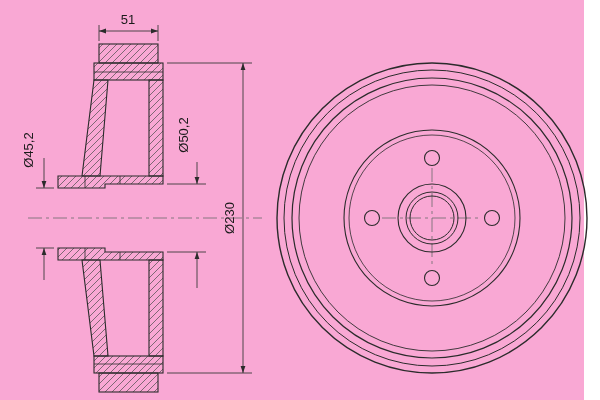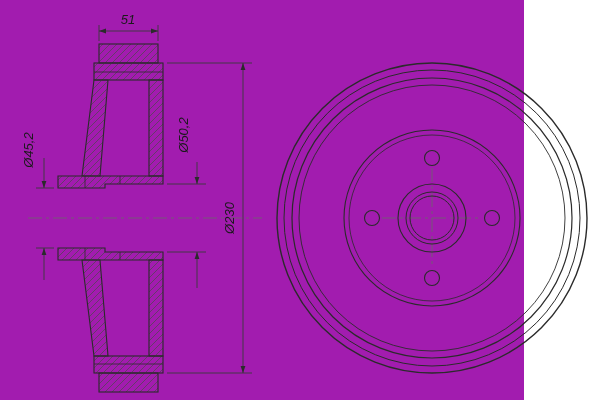--- a/index.html
+++ b/index.html
@@ -1,16 +1,16 @@
 <!DOCTYPE html>
 <html><head>
 <meta charset="utf-8">
 <style>
   html,body{margin:0;padding:0;background:#ffffff;width:600px;height:400px;overflow:hidden;}
-  .stage{width:524px;height:400px;background:#a21caf;font-style:italic;}
+  .stage{width:584px;height:400px;background:#f9a8d4;}
   svg{display:block;}
   svg text{font-family:"Liberation Sans","DejaVu Sans",sans-serif;font-size:13px;fill:#1a1a1a;}
   .part{fill:url(#hatch);stroke:#2b2b2b;stroke-width:1.1;}
   .thin{stroke:#2b2b2b;stroke-width:0.8;fill:none;}
   .dim{stroke:#3a3a3a;stroke-width:0.9;fill:none;}
   .arr{fill:#2b2b2b;stroke:none;}
   .cl{stroke:#6a6a6a;stroke-width:0.8;stroke-dasharray:14 4 3 4;fill:none;}
   .cc{fill:none;stroke:#2b2b2b;}
 </style>
 </head>

